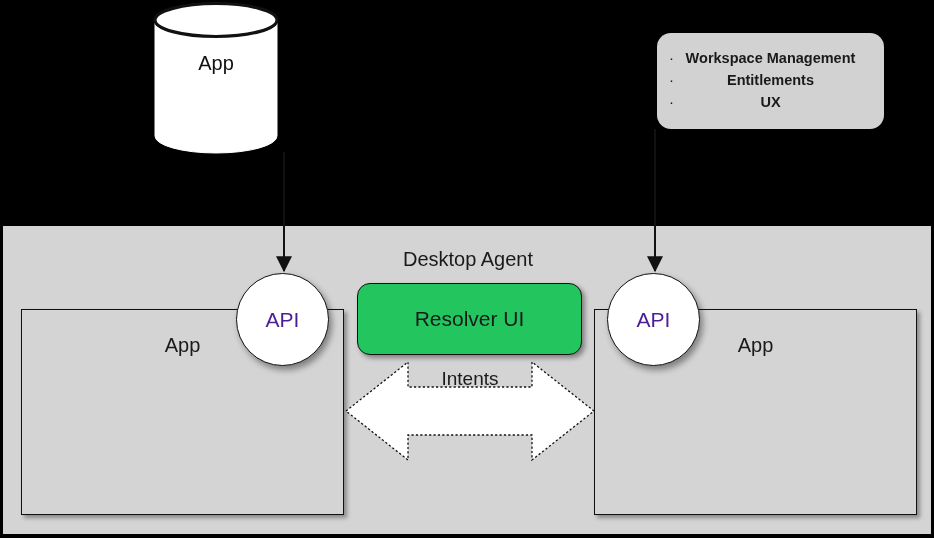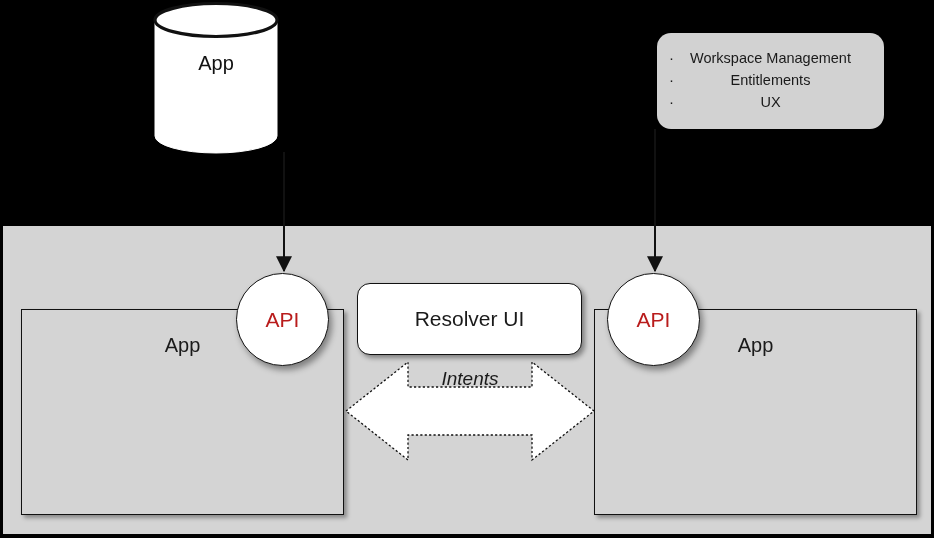--- a/index.html
+++ b/index.html
@@ -57,21 +57,21 @@
     line-height: 26px;
   }
 
   
   .resolver-box {
     position: absolute;
     left: 357px;
     top: 283px;
     width: 225px;
     height: 72px;
-    background: #ffffff;
+    background: #22c55e;
     border: 1.6px solid #111111;
     border-radius: 13px;
     box-shadow: 3px 3px 5px rgba(0,0,0,0.40);
     box-sizing: border-box;
     display: flex;
     align-items: center;
     justify-content: center;
   }
   .resolver-label {
     font-size: 21px;
@@ -90,21 +90,21 @@
     box-shadow: 3px 4px 6px rgba(0,0,0,0.40);
     box-sizing: border-box;
     display: flex;
     align-items: center;
     justify-content: center;
   }
   .api-left  { left: 236px; top: 273px; }
   .api-right { left: 607px; top: 273px; }
   .api-label {
     font-size: 21px;
-    color: #b91c1c;
+    color: #4c1d95;
     line-height: 26px;
   }
 
   
   .cylinder {
     position: absolute;
     left: 153px;
     top: 2px;
     width: 126px;
     height: 153px;
@@ -147,55 +147,56 @@
     color: #1a1a1a;
     line-height: 22px;
   }
   .bullet-text {
     display: block;
     text-align: center;
     font-size: 14.5px;
     color: #1a1a1a;
     line-height: 22px;
     padding: 0 10px;
+    font-weight: bold;
   }
 
   
   .svg-layer {
     position: absolute;
     left: 0; top: 0;
     width: 934px; height: 538px;
     pointer-events: none;
   }
   .label-over-arrow {
     position: absolute;
     text-align: center;
     font-size: 19px;
     color: #1a1a1a;
     line-height: 24px;
     white-space: nowrap;
-    font-style: italic;
   }
   .lbl-intents { left: 390px; top: 367px; width: 160px; }
   .lbl-context { left: 380px; top: 433px; width: 180px; }
 </style>
 </head>
 <body>
 
 <div id="canvas">
 
   <div class="agent-panel"></div>
 
   <div class="app-box app-box-left">
     <div class="app-label">App</div>
   </div>
   <div class="app-box app-box-right">
     <div class="app-label">App</div>
   </div>
 
+  <div class="agent-title">Desktop Agent</div>
 
   <svg class="svg-layer" viewBox="0 0 934 538">
     <defs>
       <marker id="arrowhead" markerWidth="9" markerHeight="9" refX="7.4" refY="4" orient="auto" markerUnits="strokeWidth">
         <path d="M0,0 L8,4 L0,8 z" fill="#111111"></path>
       </marker>
     </defs>
 
     <g>
       <line x1="284" y1="152" x2="284" y2="271" stroke="#111111" stroke-width="2" marker-end="url(#arrowhead)"></line>

